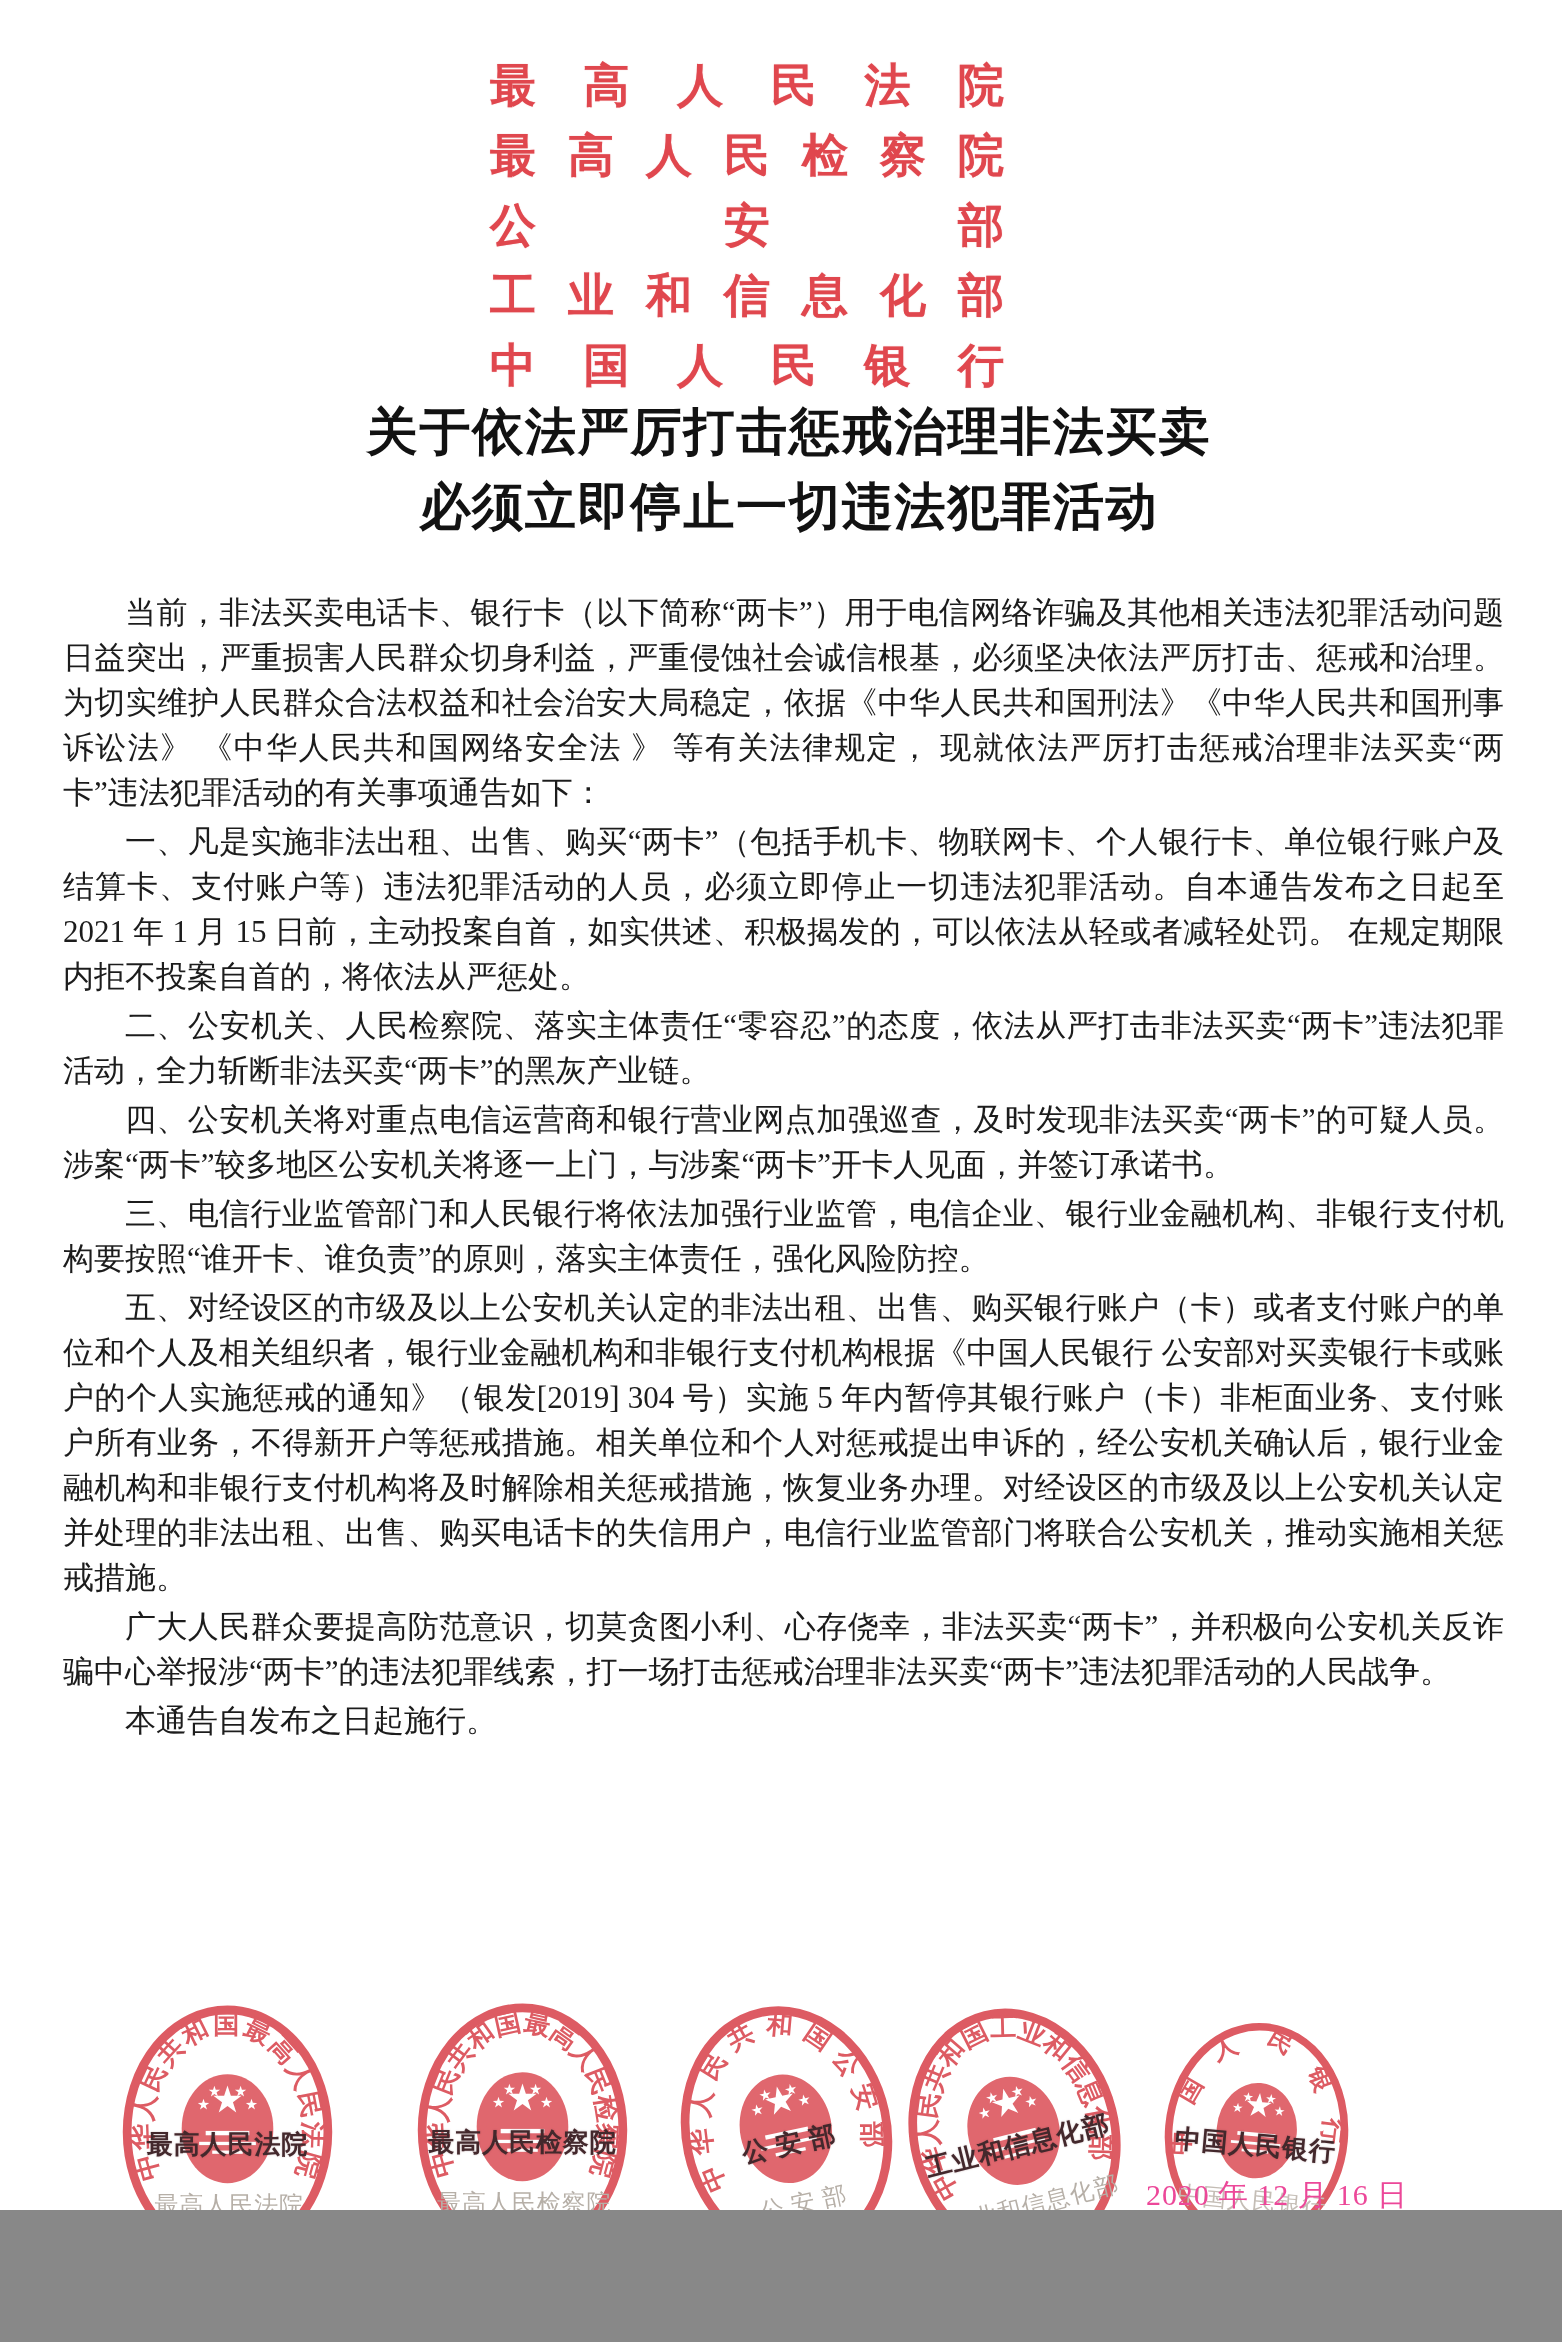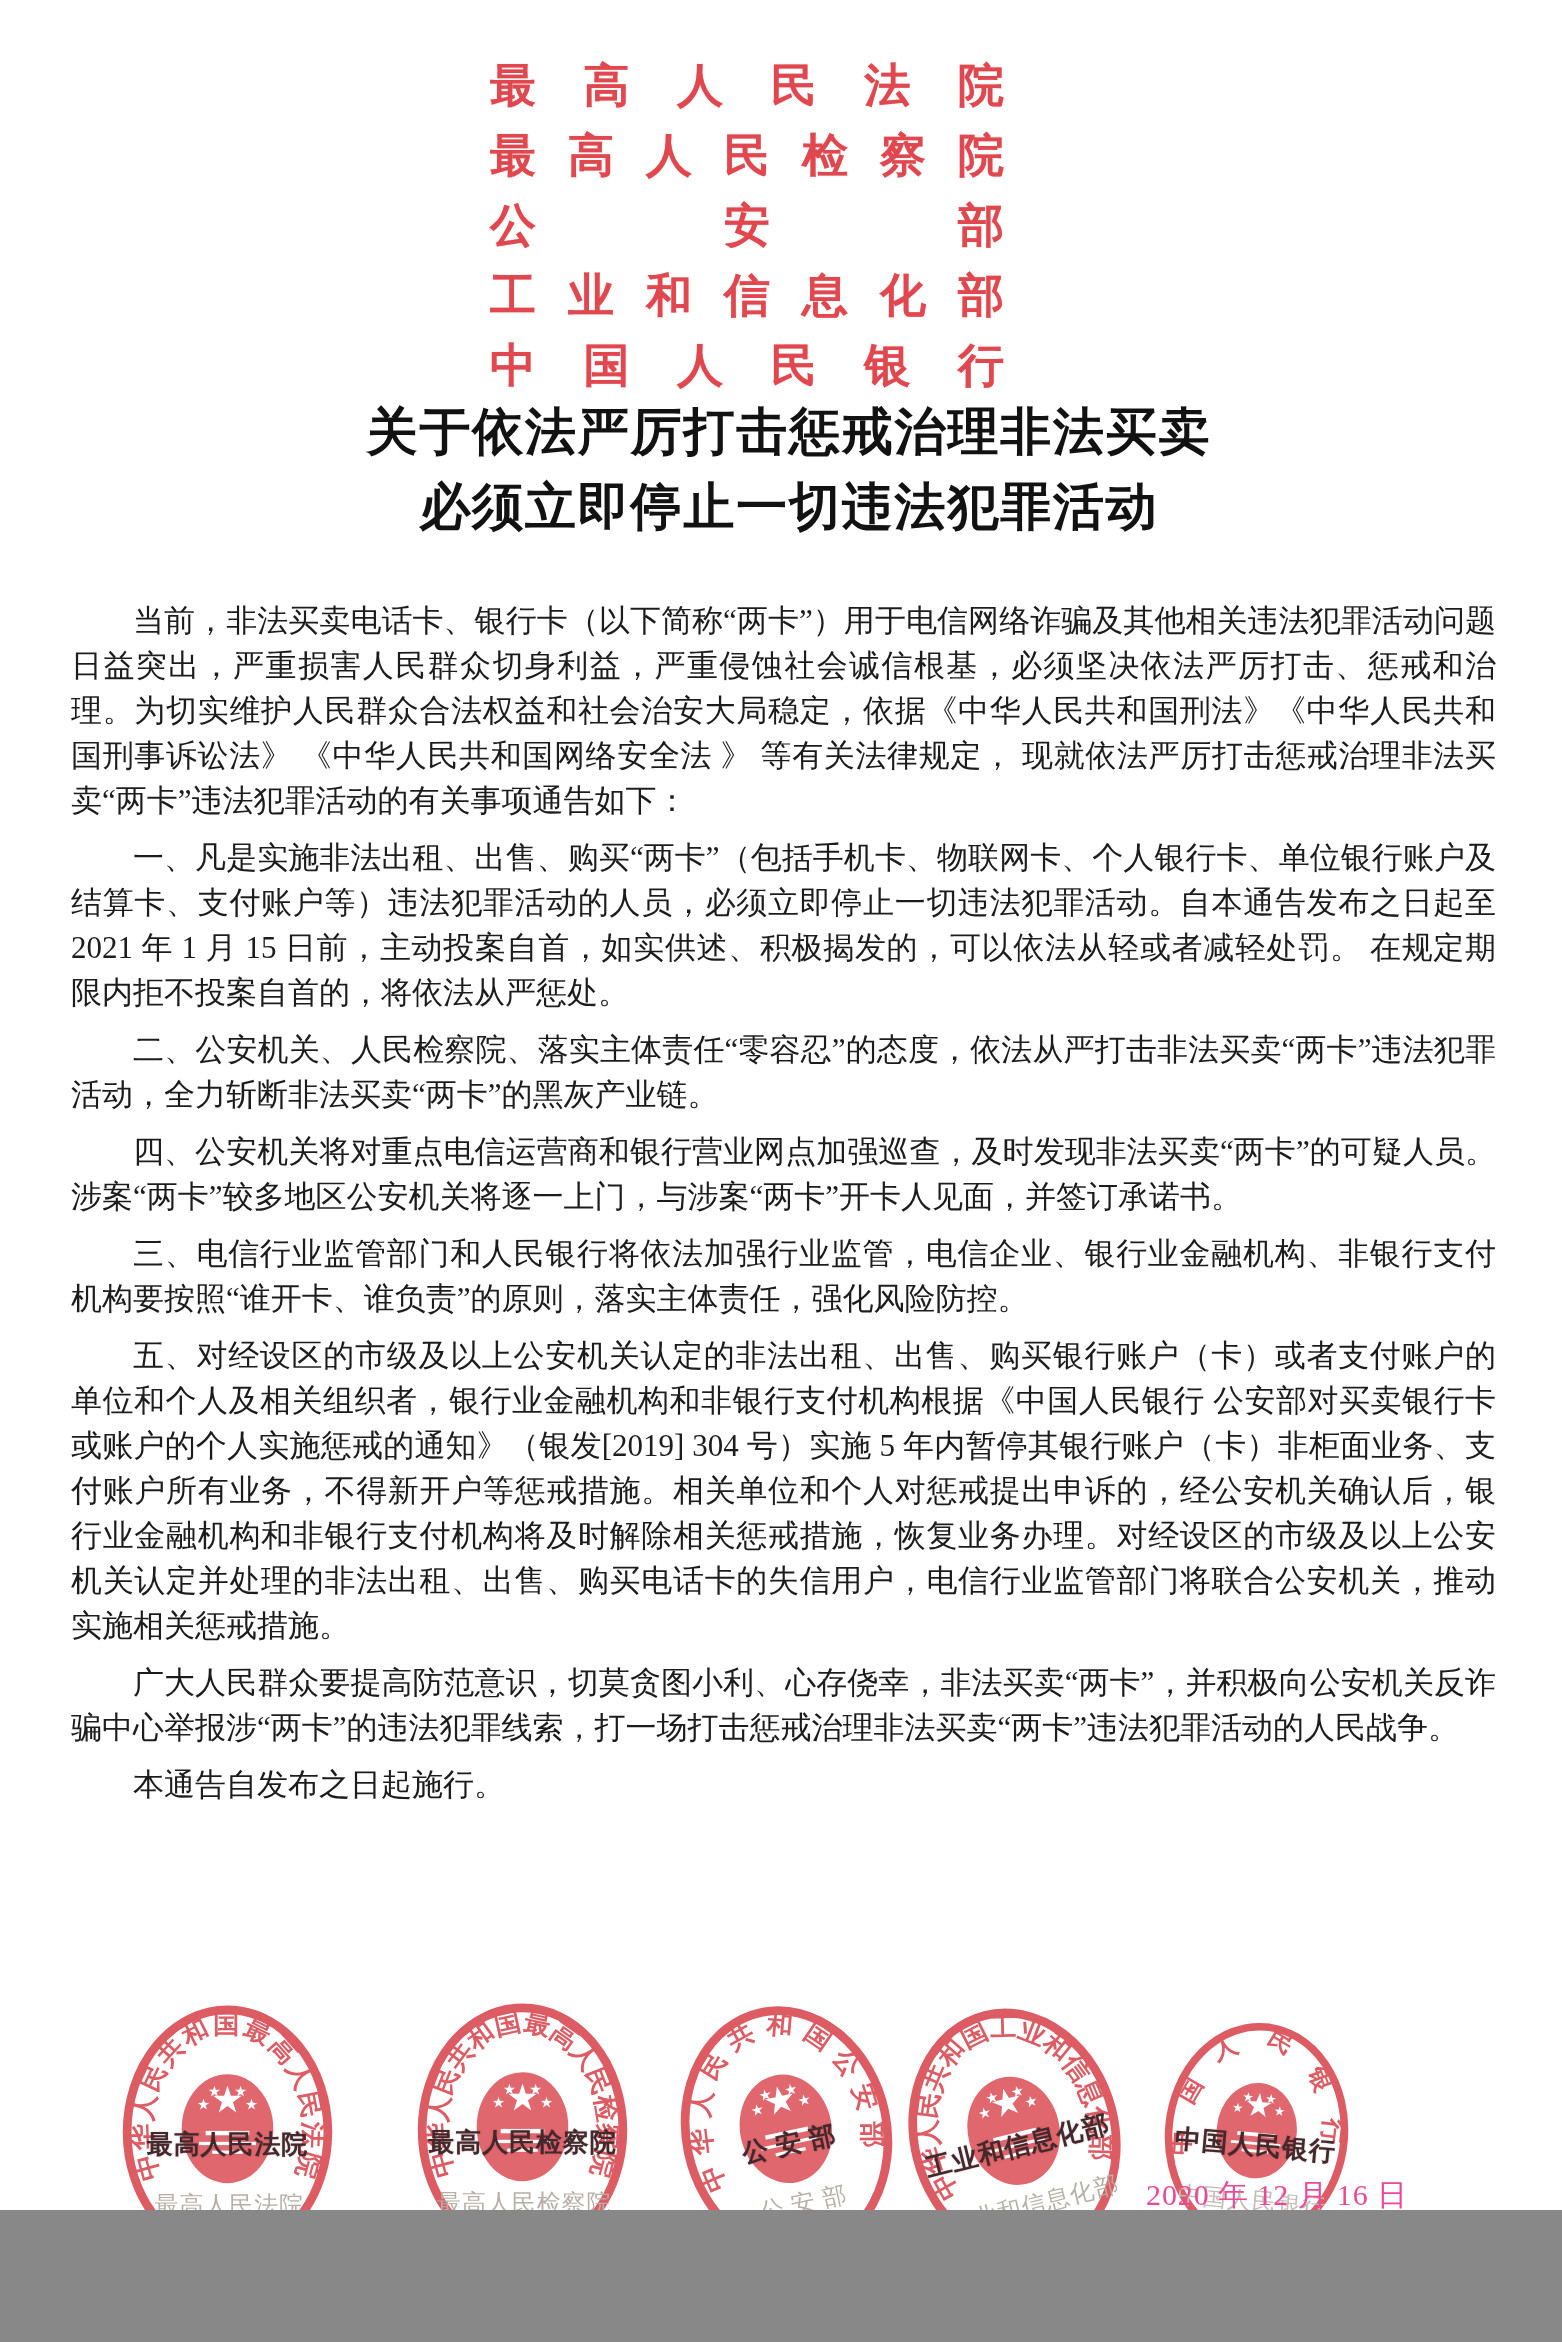--- a/index.html
+++ b/index.html
@@ -29,21 +29,21 @@
     font-size:51px;line-height:75px;font-weight:900;color:#121212;
     font-family:"Liberation Serif","DejaVu Serif",serif;
     letter-spacing:1.8px;
   }
   
   .body{
     position:absolute;top:586px;left:59px;width:1449px;
     font-size:31px;line-height:45px;text-align:justify;
     font-family:"Liberation Serif","DejaVu Serif",serif;
   }
-  .body p{margin:12px;text-indent:2em;}
+  .body p{margin:4px;text-indent:2em;}
   
   .seals{position:absolute;top:1998px;left:0;width:1562px;height:303px;}
   .seal{position:absolute;width:219px;height:264px;}
   .seal svg{position:absolute;top:0;left:0;width:100%;height:100%;opacity:.88;}
   .seal .rim{
     fill:var(--seal-red);
     font-family:"Liberation Serif","DejaVu Serif",serif;
     font-weight:bold;font-size:24px;
   }
   .s1{left:118px;top:1.8px;}

